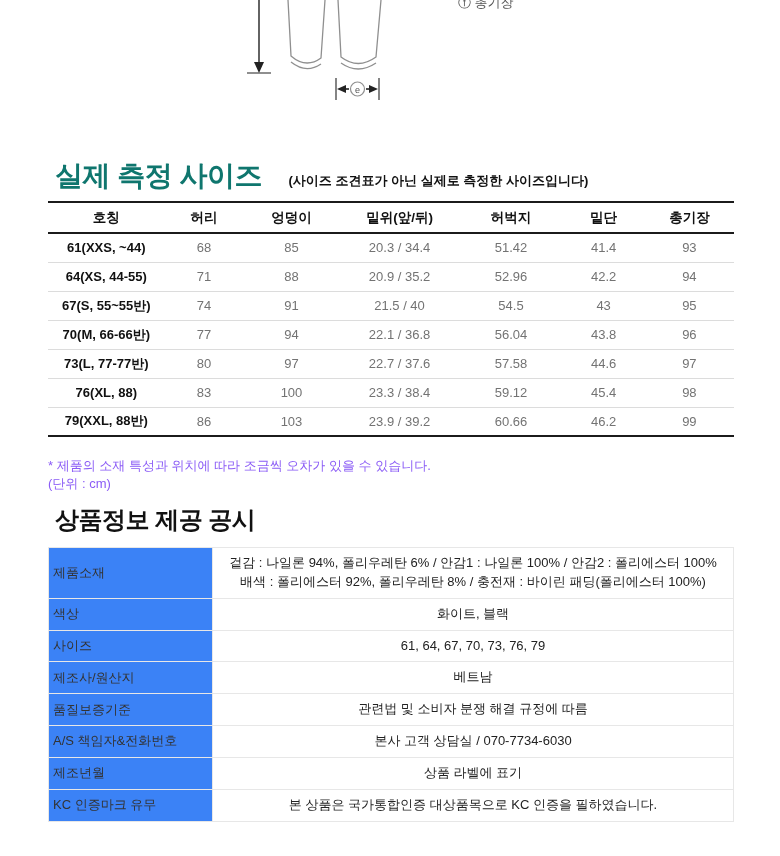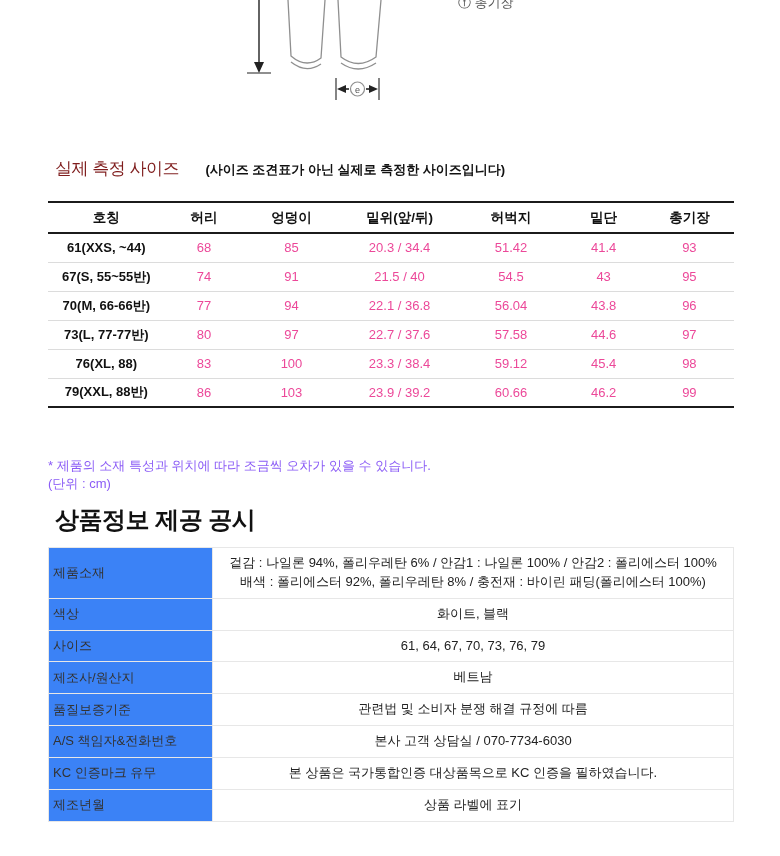--- a/index.html
+++ b/index.html
@@ -5,30 +5,30 @@
   * { margin:0; padding:0; box-sizing:border-box; }
   html,body { width:780px; background:#ffffff; font-family:"Liberation Sans","DejaVu Sans",sans-serif; }
   body { position:relative; height:856px; overflow:hidden; color:#222; }
 
   
   .diagram { position:absolute; top:0; left:0; width:780px; height:130px; }
   .diagram svg { display:block; }
 
   
   .sec1-head { position:absolute; top:157px; left:55px; white-space:nowrap; }
-  .sec1-head .t { font-size:17px; font-weight:400; color:#7f1d1d; letter-spacing:-0.5px; }
+  .sec1-head .t { font-size:28px; font-weight:700; color:#0f766e; letter-spacing:-0.5px; }
   .sec1-head .s { font-size:13px; font-weight:700; color:#111; margin-left:22px; }
 
   
   .size-wrap { position:absolute; top:201px; left:48px; width:686px; }
   table.size { width:100%; border-collapse:collapse; table-layout:fixed;
                border-top:2px solid #1b1b1b; border-bottom:2px solid #1b1b1b; }
   table.size th { height:31px; font-size:13.5px; font-weight:700; color:#111;
                   border-bottom:2px solid #1b1b1b; text-align:center; vertical-align:middle; }
-  table.size td { height:29px; font-size:13px; color:#ec4899; text-align:center;
+  table.size td { height:29px; font-size:13px; color:#737373; text-align:center;
                   vertical-align:middle; border-bottom:1px solid #dcdcdc; }
   table.size tr:last-child td { border-bottom:none;margin-top:31px; }
   table.size td:first-child { font-weight:700; color:#111; }
 
   
   .note-row { position:absolute; top:457px; left:48px; width:690px;
               display:flex; justify-content:space-between; font-size:13px; color:#8b5cf6;flex-direction:column; }
 
   
   .sec2-head { position:absolute; top:504px; left:55px; font-size:24px; font-weight:800; color:#111; letter-spacing:-0.5px; }
@@ -108,20 +108,29 @@
       <tr>
         <td>61(XXS, ~44)</td>
         <td>68</td>
         <td>85</td>
         <td>20.3 / 34.4</td>
         <td>51.42</td>
         <td>41.4</td>
         <td>93</td>
       </tr>
       <tr>
+        <td>64(XS, 44-55)</td>
+        <td>71</td>
+        <td>88</td>
+        <td>20.9 / 35.2</td>
+        <td>52.96</td>
+        <td>42.2</td>
+        <td>94</td>
+      </tr>
+      <tr>
         <td>67(S, 55~55반)</td>
         <td>74</td>
         <td>91</td>
         <td>21.5 / 40</td>
         <td>54.5</td>
         <td>43</td>
         <td>95</td>
       </tr>
       <tr>
         <td>70(M, 66-66반)</td>
@@ -194,22 +203,22 @@
       </tr>
       <tr>
         <td class="label">품질보증기준</td>
         <td class="value">관련법 및 소비자 분쟁 해결 규정에 따름</td>
       </tr>
       <tr>
         <td class="label">A/S 책임자&amp;전화번호</td>
         <td class="value">본사 고객 상담실 / 070-7734-6030</td>
       </tr>
       <tr>
+        <td class="label">제조년월</td>
+        <td class="value">상품 라벨에 표기</td>
+      </tr>
+      <tr>
         <td class="label">KC 인증마크 유무</td>
         <td class="value">본 상품은 국가통합인증 대상품목으로 KC 인증을 필하였습니다.</td>
       </tr>
-      <tr>
-        <td class="label">제조년월</td>
-        <td class="value">상품 라벨에 표기</td>
-      </tr>
     </tbody>
   </table>
 </div>
 
 </body></html>

